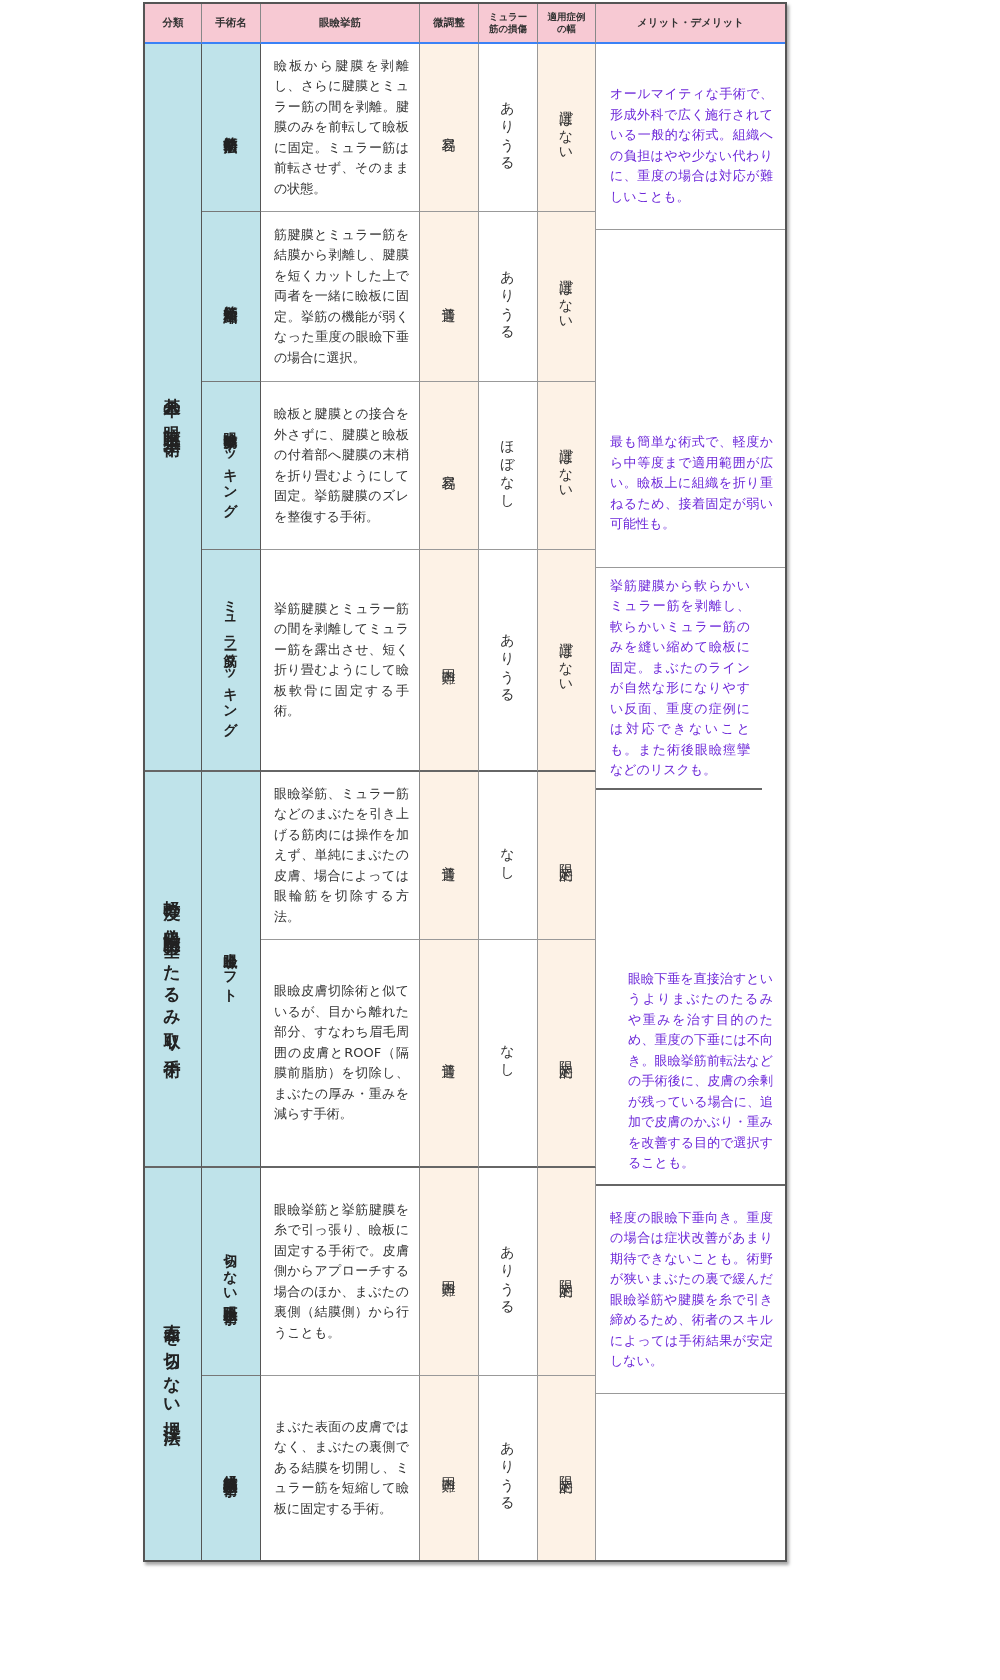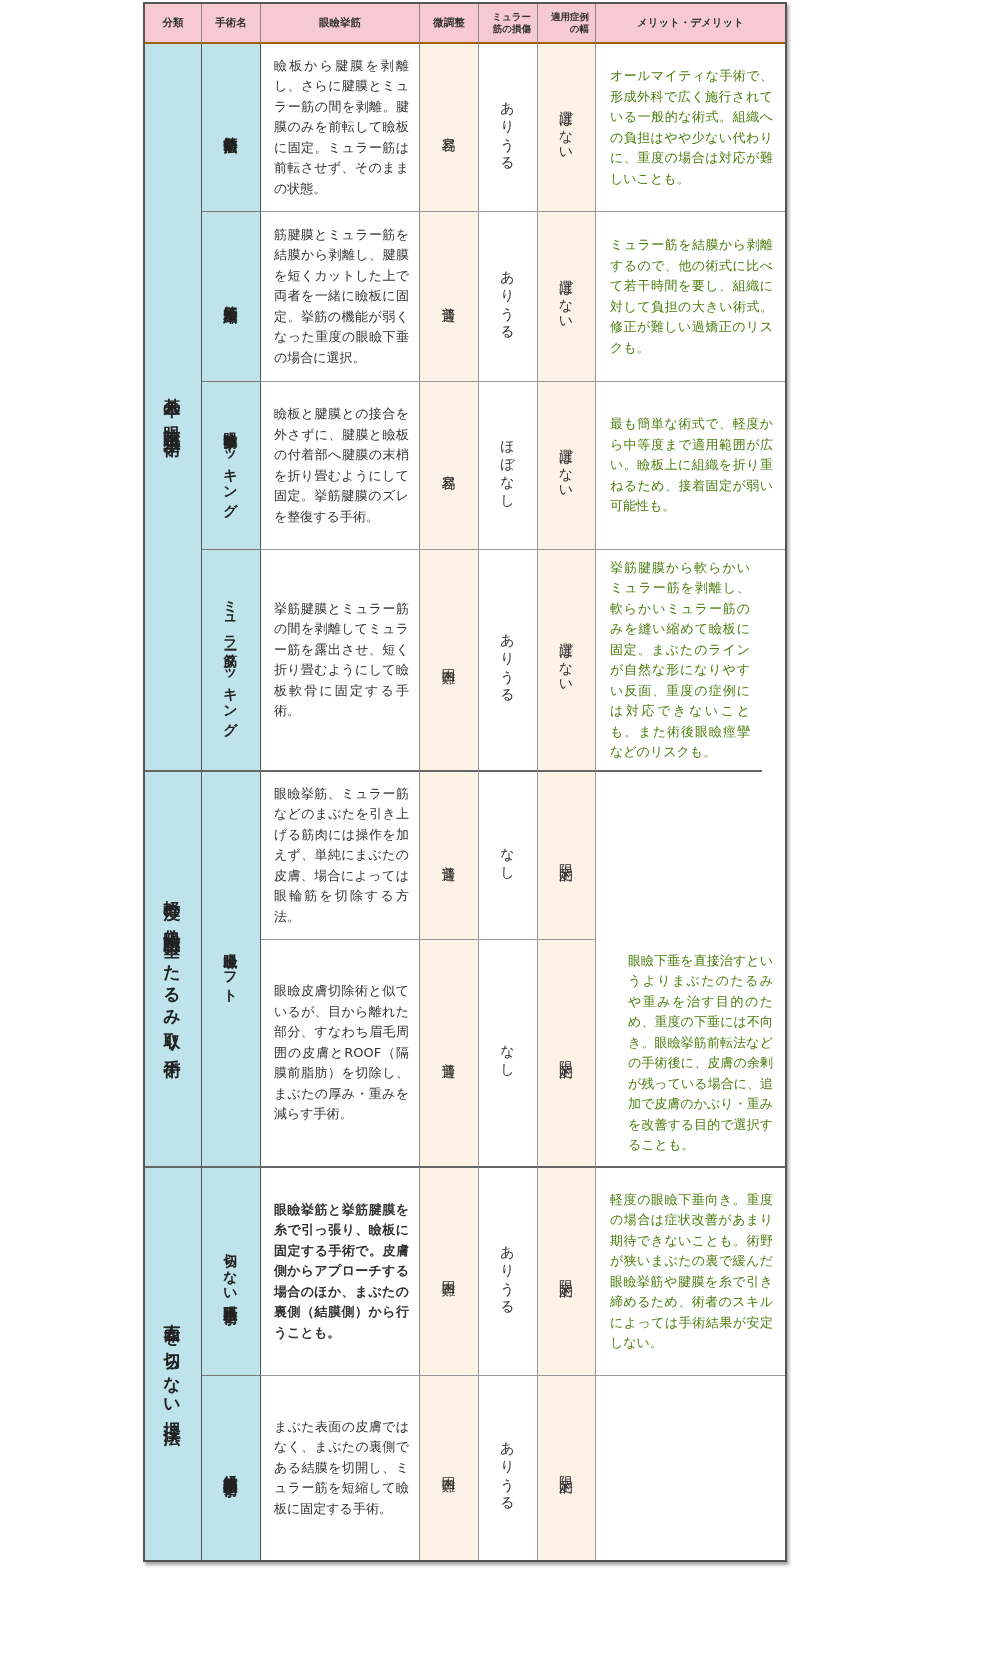--- a/index.html
+++ b/index.html
@@ -3,36 +3,36 @@
 <meta charset="utf-8">
 <style>
   html, body { margin: 0; padding: 0; background: #ffffff; }
   body { width: 1000px; height: 1680px; position: relative; overflow: hidden;
          font-family: "DejaVu Sans", "Liberation Sans", sans-serif; color: #333; }
   .tbl { position: absolute; left: 143px; top: 2px; width: 644px; height: 1560px;
          border: 2px solid #555; box-sizing: border-box; background: #fff;
          box-shadow: 2px 3px 3px rgba(0,0,0,0.35); }
   .cell { position: absolute; box-sizing: border-box; display: flex;
           align-items: center; justify-content: center; overflow: hidden; }
-  .hdr { background: #f7c9d3; border-right: 1px solid #888; border-bottom: 2px solid #a16207;
-         font-size: 10.5px; font-weight: bold; color: #333; text-align: right; line-height: 1.25; }
+  .hdr { background: #f7c9d3; border-right: 1px solid #888; border-bottom: 2px solid #3b82f6;
+         font-size: 10.5px; font-weight: bold; color: #333; text-align: center; line-height: 1.25; }
   .cat { background: #bfe3ea; border-right: 1px solid #555; border-bottom: 2px solid #666; }
   .name { background: #bfe3ea; border-right: 1px solid #555; border-bottom: 1px solid #777; }
   .vt { writing-mode: vertical-rl; text-orientation: upright; font-weight: bold; color: #222; }
   .cat .vt { font-size: 17px; letter-spacing: 3px; }
   .name .vt { font-size: 14px; letter-spacing: 1px; }
   .desc { background: #fff; border-right: 1px solid #888; border-bottom: 1px solid #999;
           padding: 0 10px 0 13px; font-size: 13px; line-height: 20.5px; color: #333;
           justify-content: flex-start; text-align: justify; }
   .tint { background: #fdf2e6; border-right: 1px solid #999; border-bottom: 1px solid #999; }
   .plain { background: #fff; border-right: 1px solid #999; border-bottom: 1px solid #999; }
   .short .vt { font-weight: normal; font-size: 14px; letter-spacing: 2px; color: #333; }
   .merit { background: #fff; border-bottom: 1px solid #999; padding: 0 12px 0 14px;
-           font-size: 13px; line-height: 20.5px; color: #4d7c0f; justify-content: flex-start;
-           text-align: justify; }
+           font-size: 13px; line-height: 20.5px; color: #6d28d9; justify-content: flex-start;
+           text-align: justify; margin-top: 18px; }
   .thick { border-bottom: 2px solid #666 !important; }
 </style>
 </head>
 <body>
 
 <div class="tbl">
 
   <div class="cell hdr" style="left:0;top:0;width:57px;height:40px;">分類</div>
   <div class="cell hdr" style="left:57px;top:0;width:59px;height:40px;">手術名</div>
   <div class="cell hdr" style="left:116px;top:0;width:159px;height:40px;">眼瞼挙筋</div>
@@ -88,21 +88,20 @@
   <div class="cell desc" style="left:116px;top:208px;width:159px;height:170px;">筋腱膜とミュラー筋を結膜から剥離し、腱膜を短くカットした上で両者を一緒に瞼板に固定。挙筋の機能が弱くなった重度の眼瞼下垂の場合に選択。</div>
   <div class="cell tint short" style="left:275px;top:208px;width:59px;height:170px;">
       <span class="vt">普通</span>
     </div>
   <div class="cell plain short" style="left:334px;top:208px;width:59px;height:170px;">
       <span class="vt">ありうる</span>
     </div>
   <div class="cell tint short" style="left:393px;top:208px;width:58px;height:170px;">
       <span class="vt">選ばない</span>
     </div>
-  <div class="cell merit" style="left:451px;top:208px;width:189px;height:170px;">ミュラー筋を結膜から剥離するので、他の術式に比べて若干時間を要し、組織に対して負担の大きい術式。修正が難しい過矯正のリスクも。</div>
 
   <div class="cell desc" style="left:116px;top:378px;width:159px;height:168px;">瞼板と腱膜との接合を外さずに、腱膜と瞼板の付着部へ腱膜の末梢を折り畳むようにして固定。挙筋腱膜のズレを整復する手術。</div>
   <div class="cell tint short" style="left:275px;top:378px;width:59px;height:168px;">
       <span class="vt">容易</span>
     </div>
   <div class="cell plain short" style="left:334px;top:378px;width:59px;height:168px;">
       <span class="vt">ほぼなし</span>
     </div>
   <div class="cell tint short" style="left:393px;top:378px;width:58px;height:168px;">
       <span class="vt">選ばない</span>
@@ -137,21 +136,21 @@
       <span class="vt">普通</span>
     </div>
   <div class="cell plain short thick" style="left:334px;top:936px;width:59px;height:228px;">
       <span class="vt">なし</span>
     </div>
   <div class="cell tint short thick" style="left:393px;top:936px;width:58px;height:228px;">
       <span class="vt">限定的</span>
     </div>
   <div class="cell merit thick" style="left:451px;top:936px;width:189px;height:228px;padding-left:32px;">眼瞼下垂を直接治すというよりまぶたのたるみや重みを治す目的のため、重度の下垂には不向き。眼瞼挙筋前転法などの手術後に、皮膚の余剰が残っている場合に、追加で皮膚のかぶり・重みを改善する目的で選択することも。</div>
 
-  <div class="cell desc" style="left:116px;top:1164px;width:159px;height:208px;font-weight:bold;">眼瞼挙筋と挙筋腱膜を糸で引っ張り、瞼板に固定する手術で。皮膚側からアプローチする場合のほか、まぶたの裏側（結膜側）から行うことも。</div>
+  <div class="cell desc" style="left:116px;top:1164px;width:159px;height:208px;">眼瞼挙筋と挙筋腱膜を糸で引っ張り、瞼板に固定する手術で。皮膚側からアプローチする場合のほか、まぶたの裏側（結膜側）から行うことも。</div>
   <div class="cell tint short" style="left:275px;top:1164px;width:59px;height:208px;">
       <span class="vt">困難</span>
     </div>
   <div class="cell plain short" style="left:334px;top:1164px;width:59px;height:208px;">
       <span class="vt">ありうる</span>
     </div>
   <div class="cell tint short" style="left:393px;top:1164px;width:58px;height:208px;">
       <span class="vt">限定的</span>
     </div>
   <div class="cell merit" style="left:451px;top:1164px;width:189px;height:208px;">軽度の眼瞼下垂向き。重度の場合は症状改善があまり期待できないことも。術野が狭いまぶたの裏で緩んだ眼瞼挙筋や腱膜を糸で引き締めるため、術者のスキルによっては手術結果が安定しない。</div>

